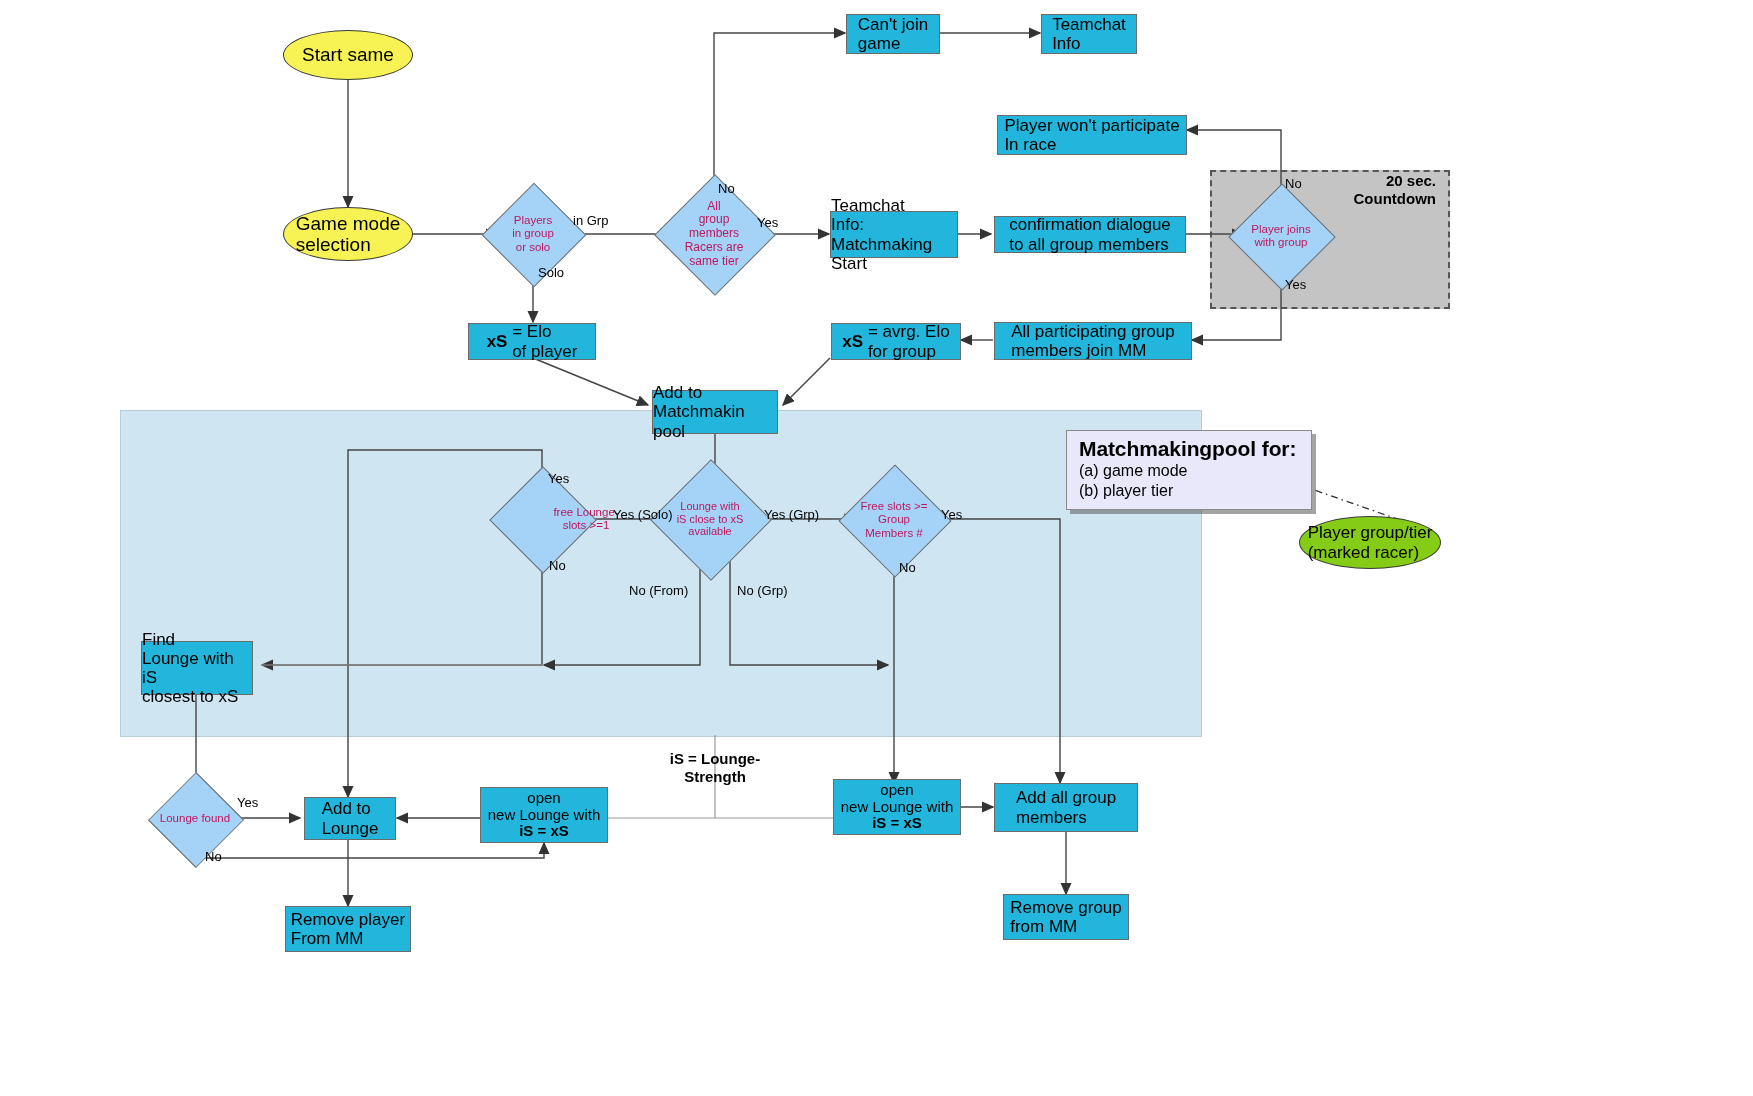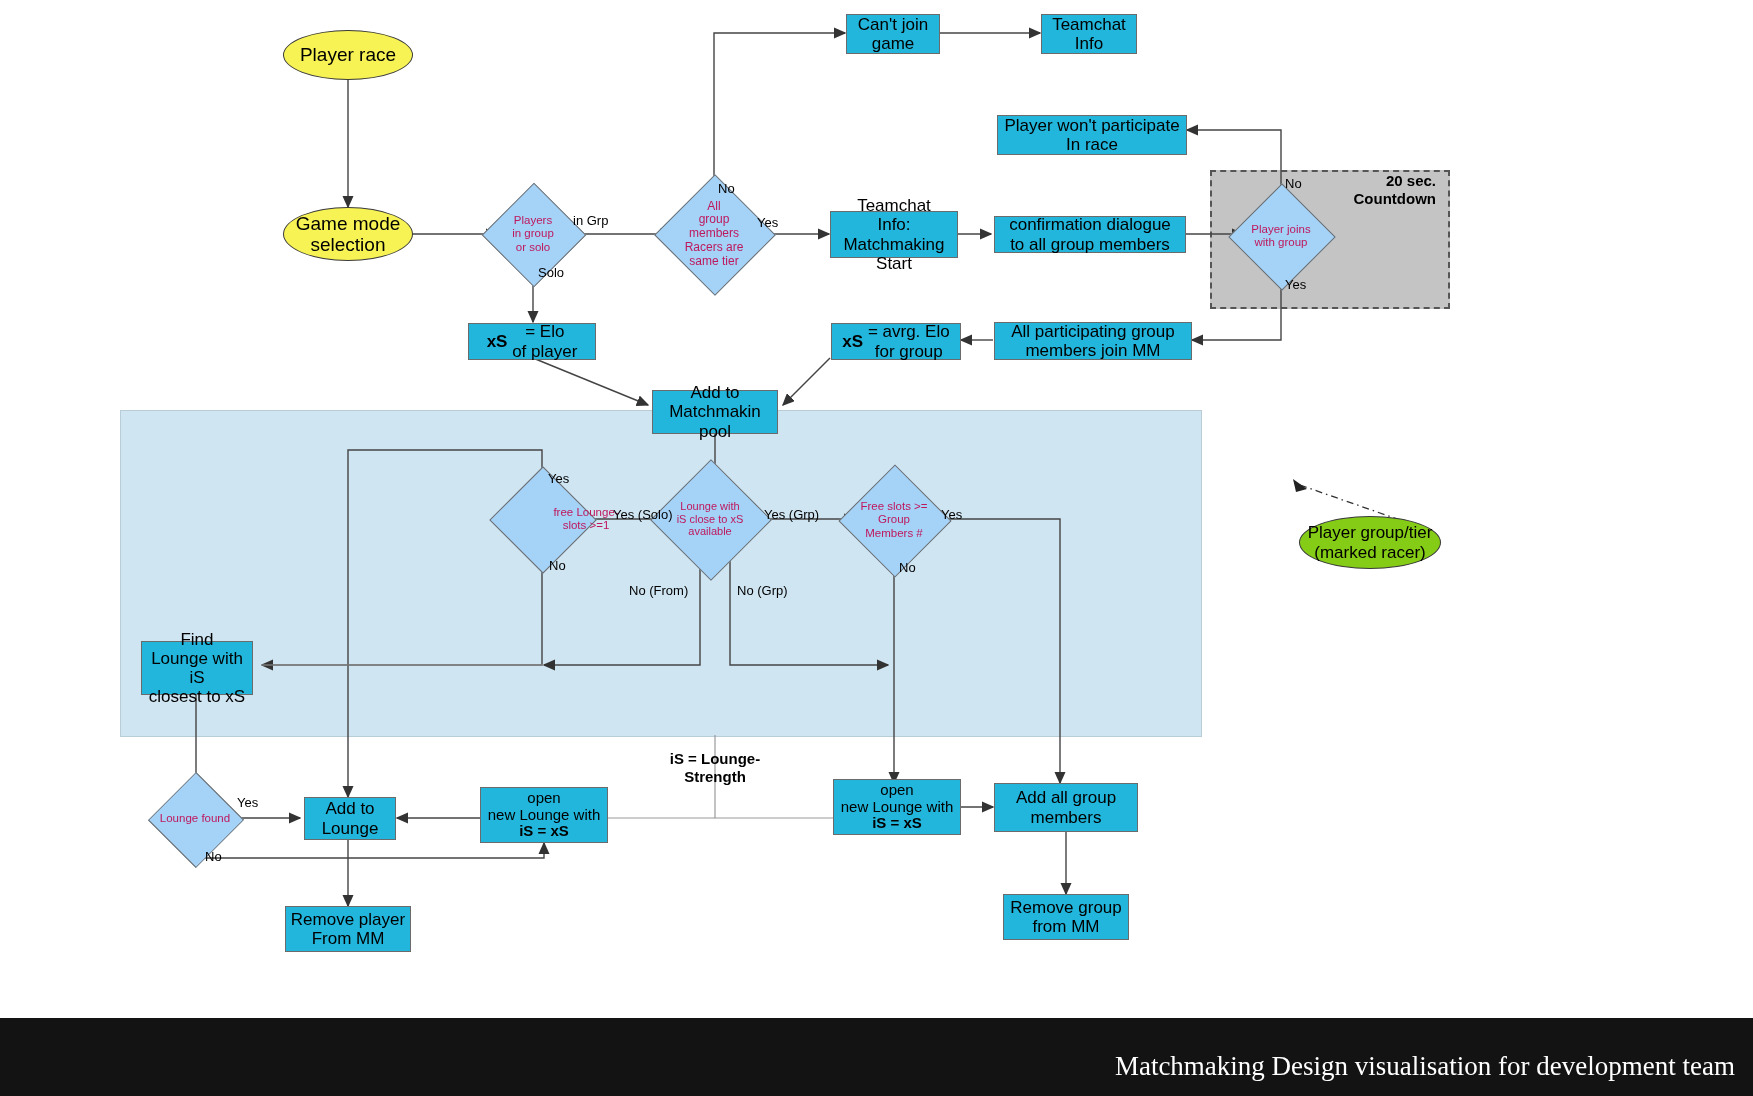--- a/index.html
+++ b/index.html
@@ -2,21 +2,21 @@
 <html><head>
 <meta charset="utf-8">
 <style>
   html,body{margin:0;padding:0;background:#ffffff;}
   body{width:1753px;height:1096px;position:relative;overflow:hidden;
        font-family:"Liberation Sans",sans-serif;}
   #stage{position:absolute;left:0;top:0;width:1753px;height:1096px;}
   svg.edges{position:absolute;left:0;top:0;width:1753px;height:1096px;pointer-events:none;}
 
   .node{position:absolute;box-sizing:border-box;display:flex;align-items:center;
-        justify-content:center;text-align:center;line-height:1.12;}
+        justify-content:center;text-align:left;line-height:1.12;}
   .proc{background:#22b6dc;border:1px solid #6b6b6b;color:#000;font-size:17px;}
   .proc.small{font-size:15px;}
   .term{background:#f7f355;border:1px solid #3a3a3a;border-radius:50%;font-size:19px;color:#000;}
   .term.red{background:#84cc16;font-size:17px;}
   .dia{position:absolute;}
   .dia .shape{position:absolute;left:0;top:0;width:100%;height:100%;
         background:#a5d2f7;border:1px solid #6b6b6b;transform:rotate(45deg);}
   .dia .txt{position:absolute;left:0;top:0;width:100%;height:100%;display:flex;
         align-items:center;justify-content:center;text-align:center;
         font-size:11.5px;line-height:1.15;color:#be185d;}
@@ -129,21 +129,21 @@
       <path d="M715,818 L608,818"></path>
       <path d="M262,665 L544,665"></path>
     </g>
 
     <g stroke="#333" stroke-width="1.3" fill="none" stroke-dasharray="7,4,1.5,4">
       <path d="M1300,485 L1400,520"></path>
     </g>
     <path d="M1307,489 L1293,479 L1296,492 z" fill="#222"></path>
   </svg>
 
-  <div class="node term" style="left:283px;top:30px;width:130px;height:50px;white-space:pre-line;">Player race</div>
+  <div class="node term" style="left:283px;top:30px;width:130px;height:50px;white-space:pre-line;">Start same</div>
 
   <div class="node term" style="left:283px;top:207px;width:130px;height:54px;white-space:pre-line;">Game mode
 selection</div>
 
   <div class="node term red" style="left:1299px;top:516px;width:142px;height:53px;white-space:pre-line;">Player group/tier
 (marked racer)</div>
 
   <div class="dia" style="left:497px;top:198px;width:72px;height:72px;">
     <div class="shape"></div>
     <div class="txt" style="white-space:pre-line;">Players
@@ -261,18 +261,20 @@
   <div class="elabel" style="left:764px;top:507px;">Yes (Grp)</div>
   <div class="elabel" style="left:737px;top:583px;">No (Grp)</div>
   <div class="elabel" style="left:941px;top:507px;">Yes</div>
   <div class="elabel" style="left:899px;top:560px;">No</div>
   <div class="elabel" style="left:237px;top:795px;">Yes</div>
   <div class="elabel" style="left:205px;top:849px;">No</div>
 
   <div class="notebold" style="left:640px;top:750px;width:150px;white-space:pre-line;">iS = Lounge-
 Strength</div>
 
-
-  <div class="footer">
-    <div class="ftext">Matchmaking Design visualisation for development team</div>
-  </div>
+  <div class="legend" style="left:1066px;top:430px;width:222px;">
+    <div class="lgtitle">Matchmakingpool for:</div>
+    <div class="lgline">(a) game mode</div>
+    <div class="lgline">(b) player tier</div>
+  </div>
+
 
 </div>
 
 </body></html>

